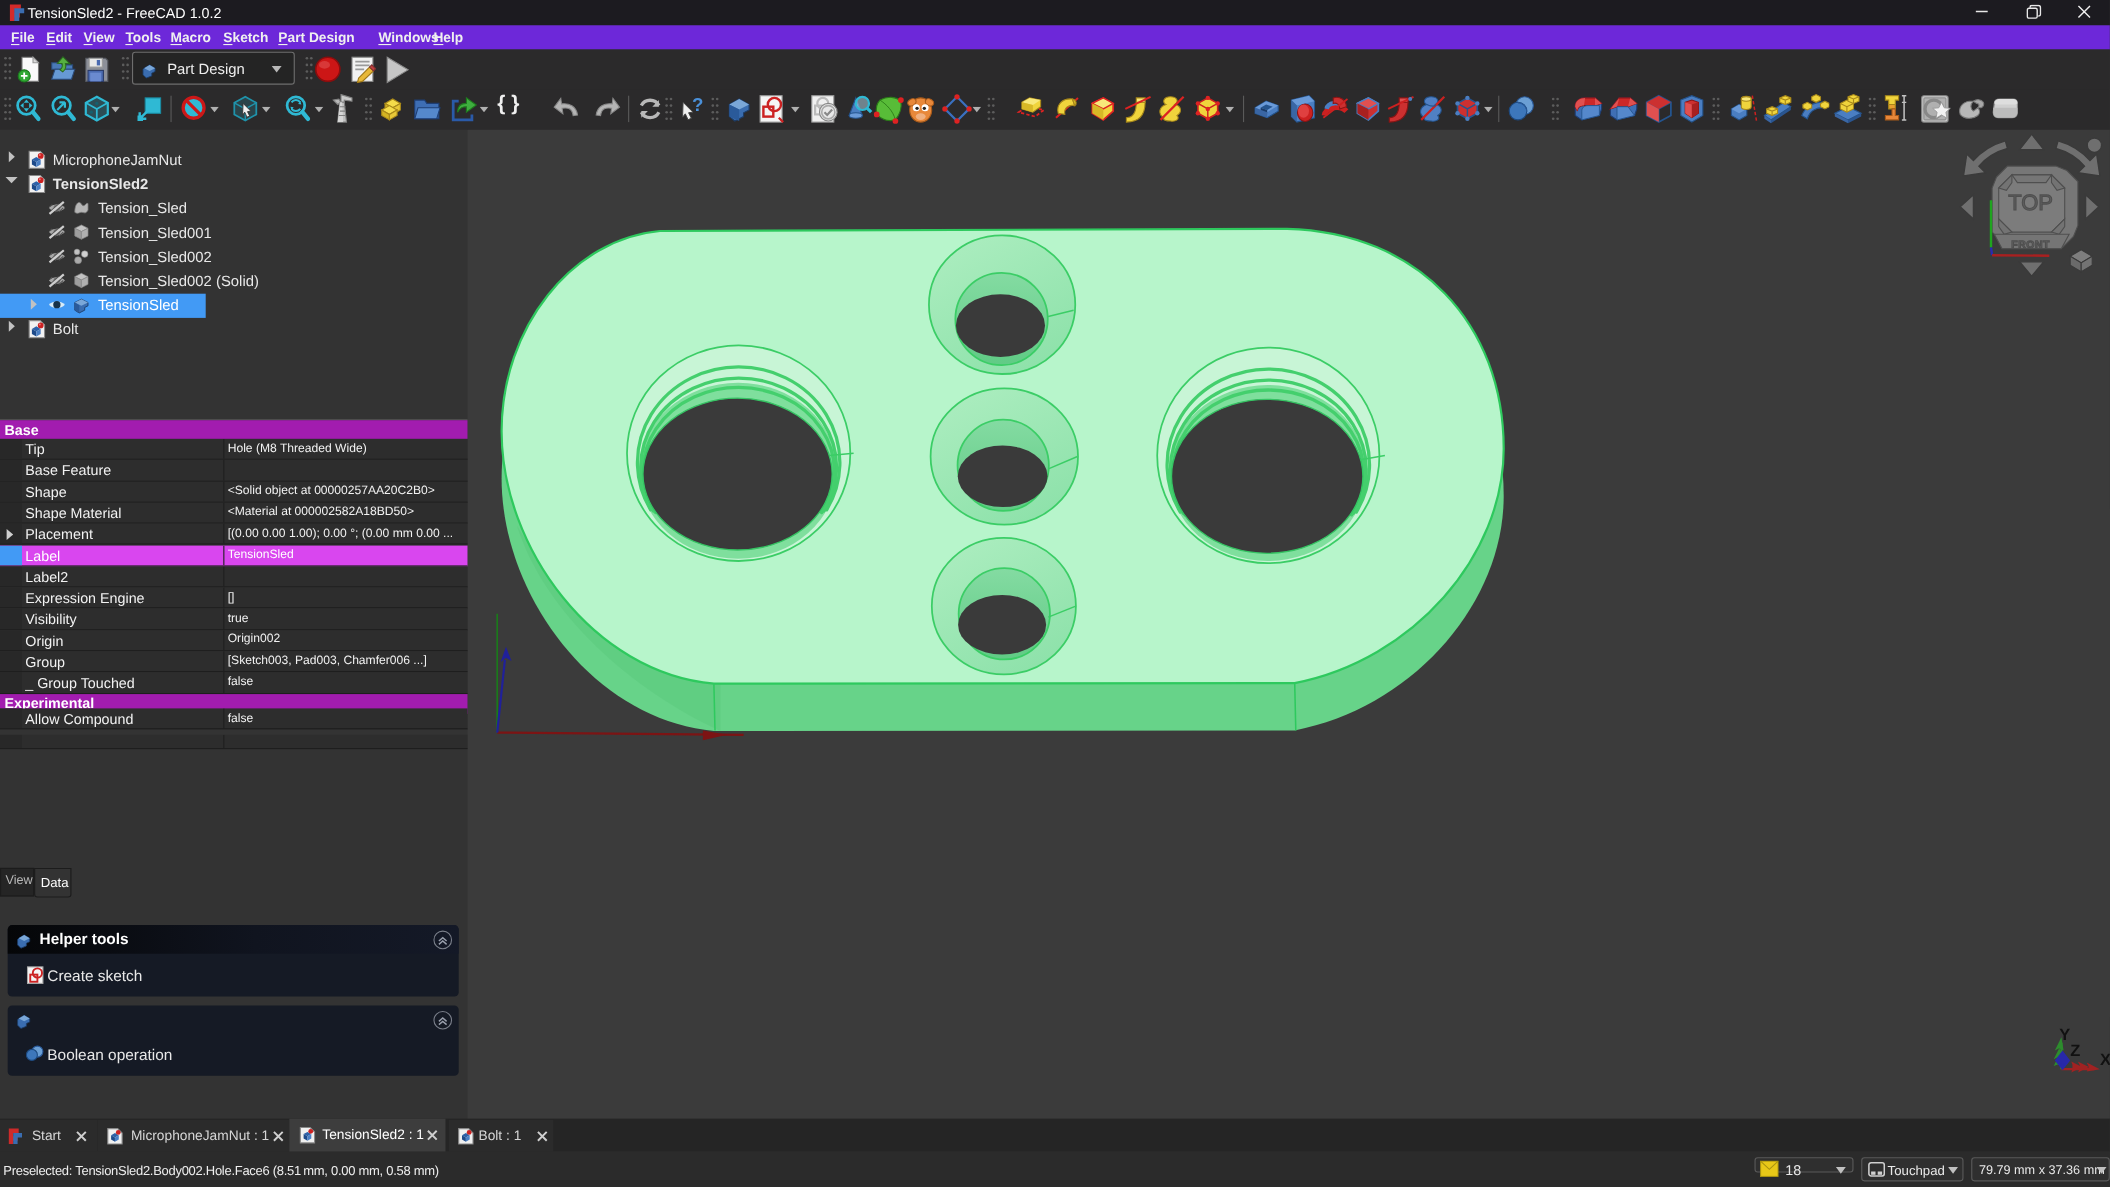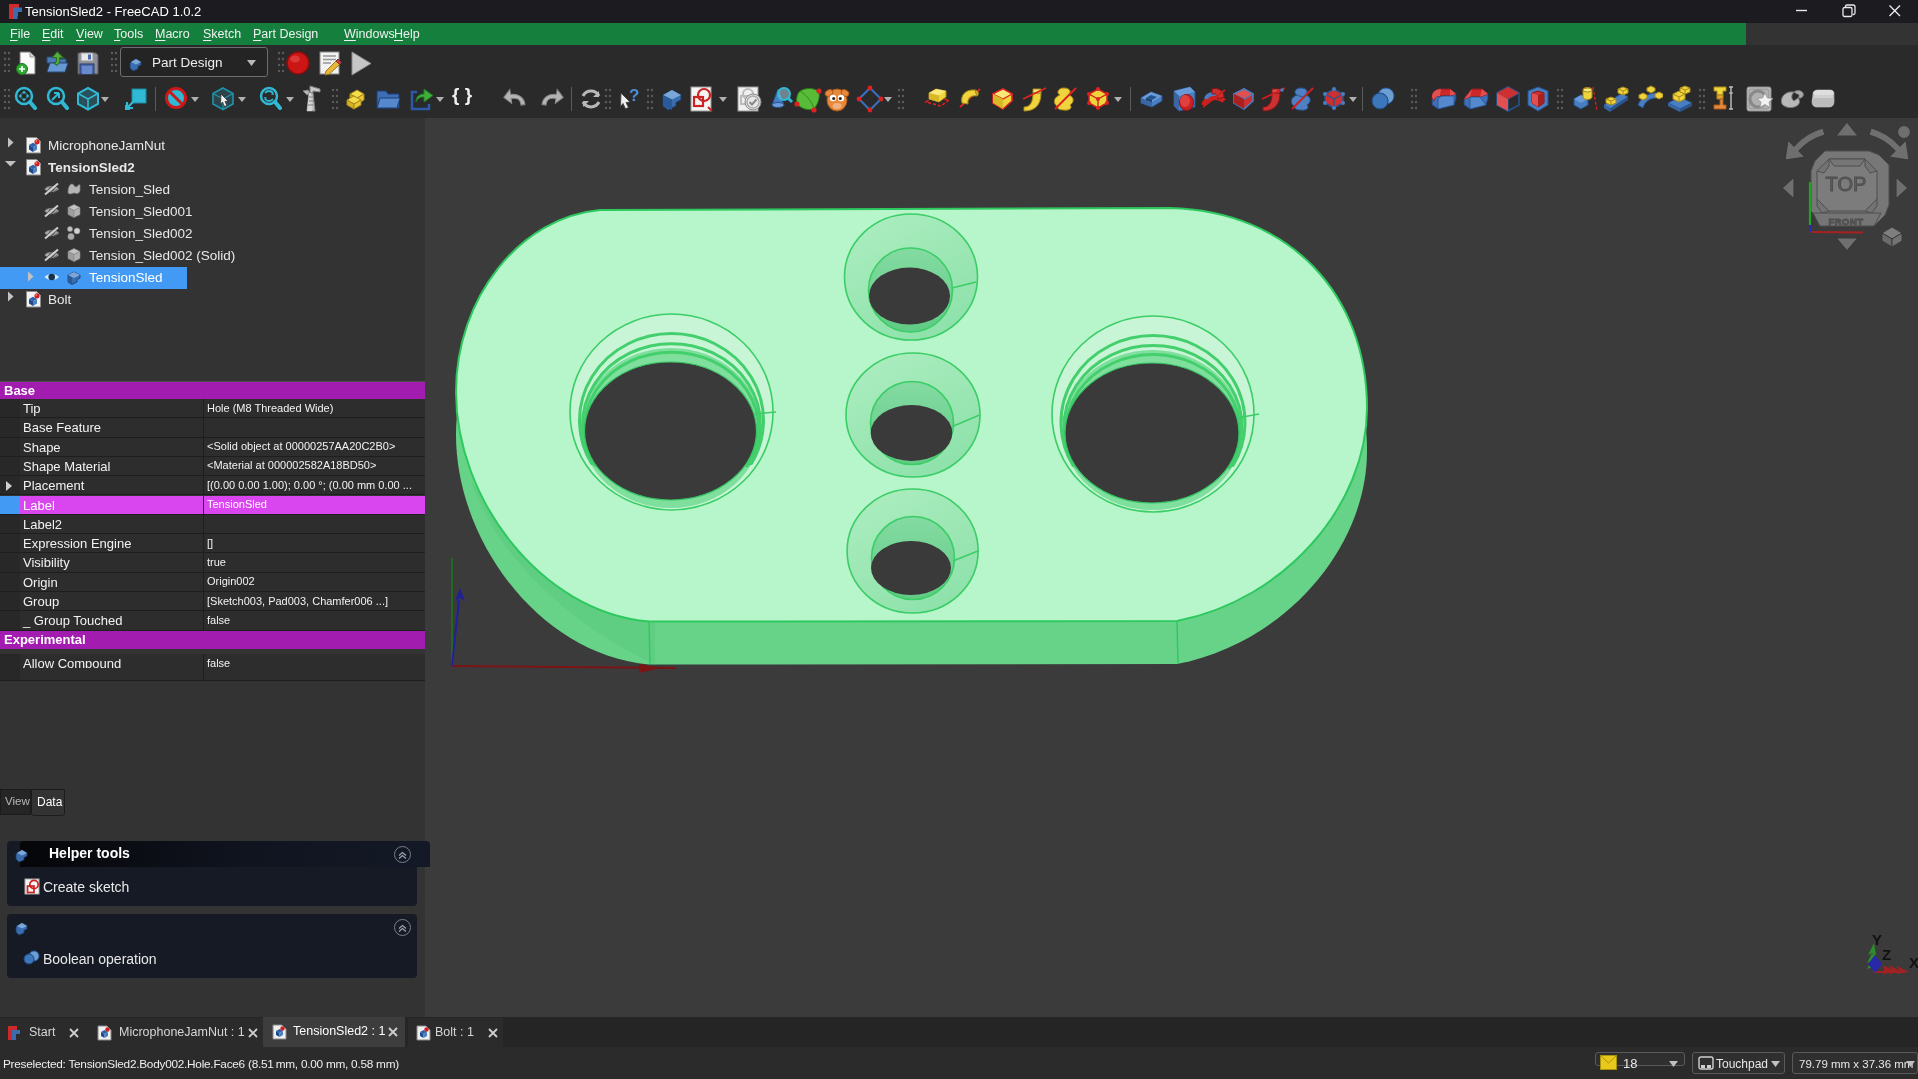--- a/index.html
+++ b/index.html
@@ -1,21 +1,21 @@
 <!DOCTYPE html>
 <html><head>
 <meta charset="utf-8">
 <style>
 * { margin:0; padding:0; box-sizing:border-box; }
 html,body { width:1918px; height:1079px; overflow:hidden; background:#333333;
   font-family:"Liberation Sans", sans-serif; }
 .abs { position:absolute; }
 #titlebar { position:absolute; left:0; top:0; width:1918px; height:23px; background:#1c1b20; color:#ffffff; }
 #titlebar .title { position:absolute; left:25px; top:4px; font-size:13px; color:#ffffff; }
-#menubar { position:absolute; left:0; top:23px; width:1746px; height:22px; background:#15803d; }
+#menubar { position:absolute; left:0; top:23px; width:1918px; height:22px; background:#6d28d9;font-weight:bold; }
 .menuitem { position:absolute; top:4px; font-size:12.5px; color:#f0f0f0; }
 .menuitem span { text-decoration:underline; text-underline-offset:2px; }
 #toolbar1 { position:absolute; left:0; top:45px; width:1918px; height:36px; background:#2b2a2b; }
 #toolbar2 { position:absolute; left:0; top:81px; width:1918px; height:37px; background:#2b2a2b; }
 #viewport { position:absolute; left:425px; top:118px; width:1493px; height:899px; background:#3b3b3b; }
 #leftdock { position:absolute; left:0; top:118px; width:425px; height:899px; background:#333333; }
 #mditabs { position:absolute; left:0; top:1017px; width:1918px; height:30px; background:#252525; }
 #statusbar { position:absolute; left:0; top:1047px; width:1918px; height:32px; background:#2b2b2b;padding-left:24px; }
 
 .trow { position:absolute; left:0; width:425px; height:22px; }
@@ -24,21 +24,21 @@
 #props { position:absolute; left:0; top:381px; width:425px; border-top:1px solid #505050; }
 .prow { position:absolute; left:0; width:425px; height:19.3px; background:#2d2d2d; border-bottom:1px solid #1e1e1e; overflow:hidden;padding-left:17px; }
 .prow .gut { position:absolute; left:0; top:0; width:20px; height:100%; background:#282828; }
 .prow .nm { position:absolute; left:23px; top:2px; font-size:13px; color:#f2f2f2; white-space:nowrap; }
 .prow .vl { position:absolute; left:207px; top:2.5px; font-size:11px; color:#f2f2f2; white-space:nowrap; }
 .prow .vline { position:absolute; left:203px; top:0; width:1px; height:100%; background:#1e1e1e; }
 .phead { position:absolute; left:0; width:425px; height:17px; background:#a21caf; }
 .phead .t { position:absolute; left:4px; top:1px; font-size:13px; font-weight:bold; color:#ffffff; }
 
 .panelbox { position:absolute; left:7px; width:410px; background:#151a25; border-radius:4px; }
-.panelbox .hdr { position:absolute; left:13px; top:0; width:100%; height:26px; border-radius:4px 4px 0 0;
+.panelbox .hdr { position:absolute; left:0; top:0; width:100%; height:26px; border-radius:4px 4px 0 0;
   background:linear-gradient(to right,#050608,#10141f 55%,#141927); }
 .panelbox .hdr .t { position:absolute; left:29px; top:4px; font-size:14px; font-weight:bold; color:#ffffff; }
 .panelbox .item { position:absolute; left:17px; font-size:14px; color:#e8e8e8; }
 .colbtn { position:absolute; right:6px; top:5px; width:17px; height:17px; border:1px solid #7a7f8a; border-radius:50%; color:#aab; }
 
 .mtab { position:absolute; top:1px; height:29px; background:#2b2b2b; color:#d6d6d6; font-size:12.5px; white-space:nowrap; }
 .mtabActive { background:#3d3d3d; color:#ffffff; }
 .vdtab { position:absolute; font-size:12px; }
 </style>
 </head>
@@ -869,21 +869,21 @@
     </div>
   <div class="prow" style="top:229.3px">
       <div class="gut"></div>
       <div class="vline"></div>
       <div class="nm">_ Group Touched</div>
       <div class="vl">false</div>
     </div>
   <div class="phead" style="top:248.6px;height:18px">
       <div class="t">Experimental</div>
     </div>
-  <div class="prow" style="top:272px">
+  <div class="prow" style="top:262px">
       <div class="gut"></div>
       <div class="vline"></div>
       <div class="nm">Allow Compound</div>
       <div class="vl">false</div>
     </div>
   <div class="prow" style="top:285.9px;height:13px">
       <div class="gut"></div>
       <div class="vline"></div>
     </div>
 </div>

